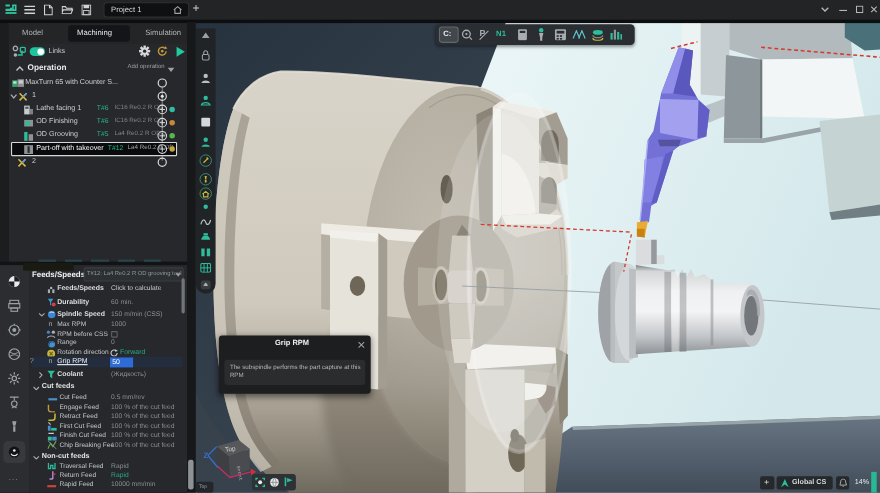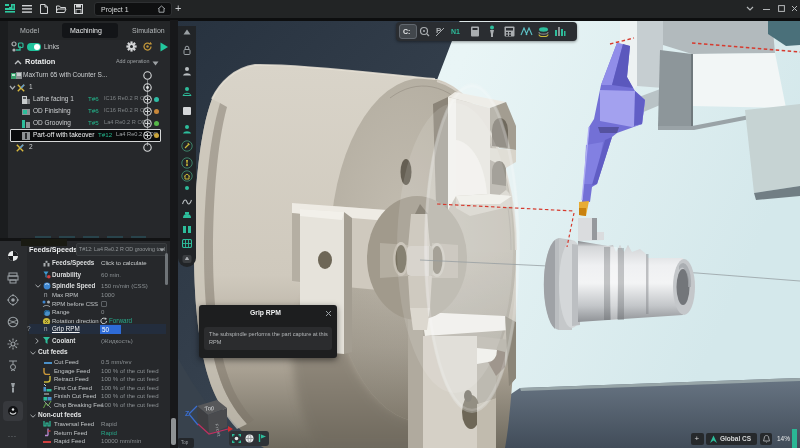--- a/index.html
+++ b/index.html
@@ -277,21 +277,21 @@
     <polygon points="8.2,0.8 10.2,3.2 7.2,3.8" fill="#c0953a"></polygon>
     <circle cx="5.5" cy="5.5" r="1.2" fill="#c0953a"></circle>
   </svg>
   <svg class="abs" style="left:159px;top:42px" width="10" height="10" viewBox="0 0 10 10">
     <polygon points="1.5,0.5 9,5 1.5,9.5" fill="#22c89e"></polygon>
   </svg>
 
   <svg class="abs" style="left:14px;top:60px" width="8" height="5" viewBox="0 0 8 5">
       <polyline points="1,4 4,1 7,4" fill="none" stroke="#c0c3c5" stroke-width="1.3"></polyline>
     </svg>
-  <div class="txt" style="left:25px;top:58px;font-size:7.5px;font-weight:bold;color:#e9ebec">Rotation</div>
+  <div class="txt" style="left:25px;top:58px;font-size:7.5px;font-weight:bold;color:#e9ebec">Operation</div>
   <div class="txt" style="left:116px;top:59px;font-size:5.4px;color:#9ea2a5">Add operation</div>
   <svg class="abs" style="left:152px;top:61px" width="7" height="5" viewBox="0 0 7 5">
       <polygon points="0.5,0.5 6.5,0.5 3.5,4.5" fill="#9ea2a5"></polygon>
     </svg>
 
   <div class="abs" style="left:147px;top:80px;width:1px;height:66px;background:#7e8184"></div>
   <svg class="abs" style="left:11px;top:71px" width="11" height="10" viewBox="0 0 11 10">
     <rect x="0" y="2" width="5" height="6" fill="#3aa06c"></rect>
       <rect x="5" y="1" width="6" height="7" fill="#8e9294"></rect>
     <rect x="1" y="3" width="3" height="2" fill="#bfe8d4"></rect>

